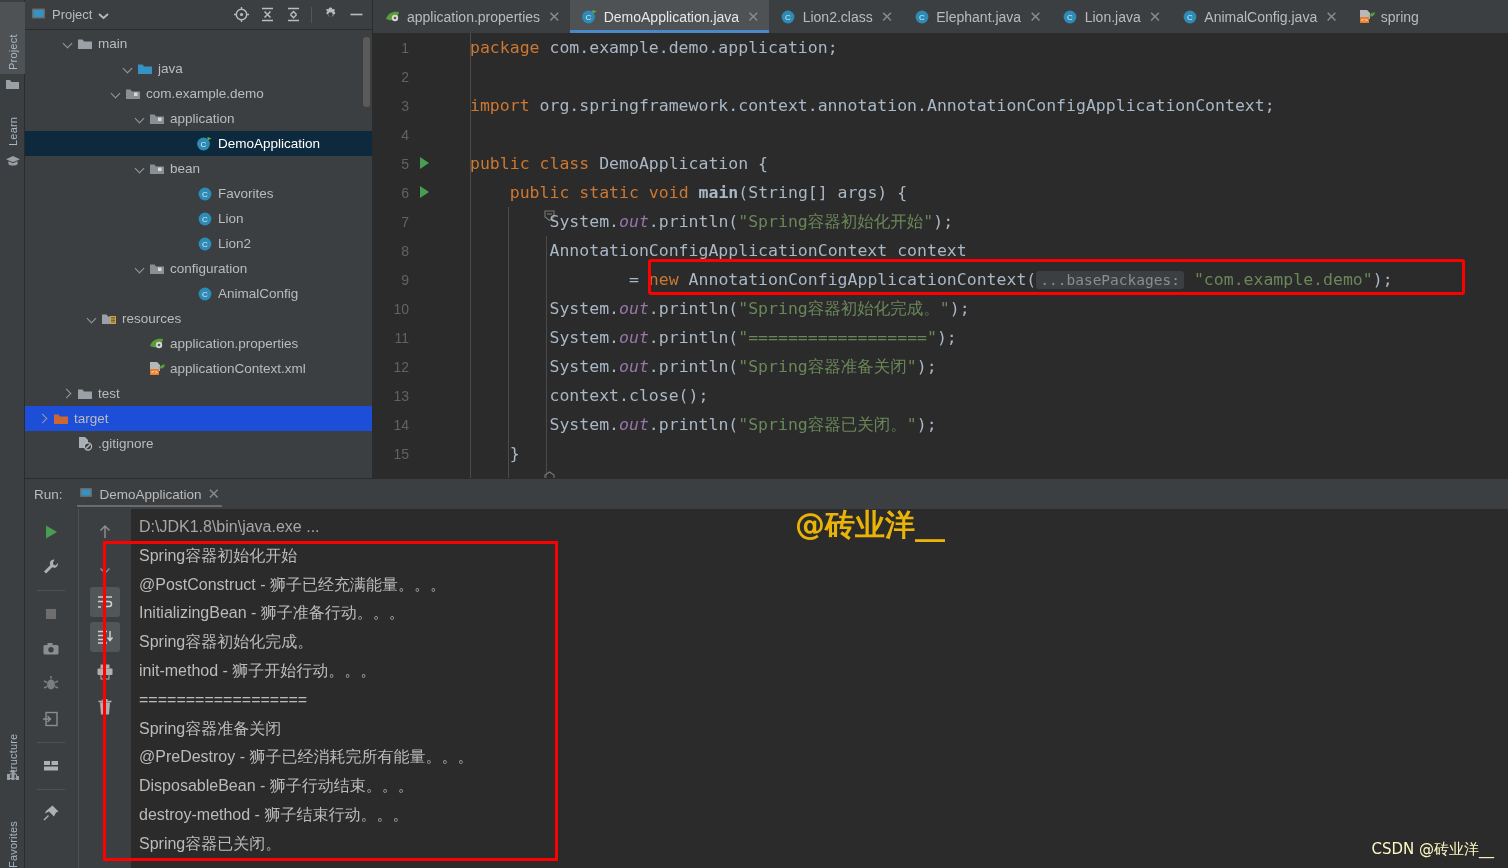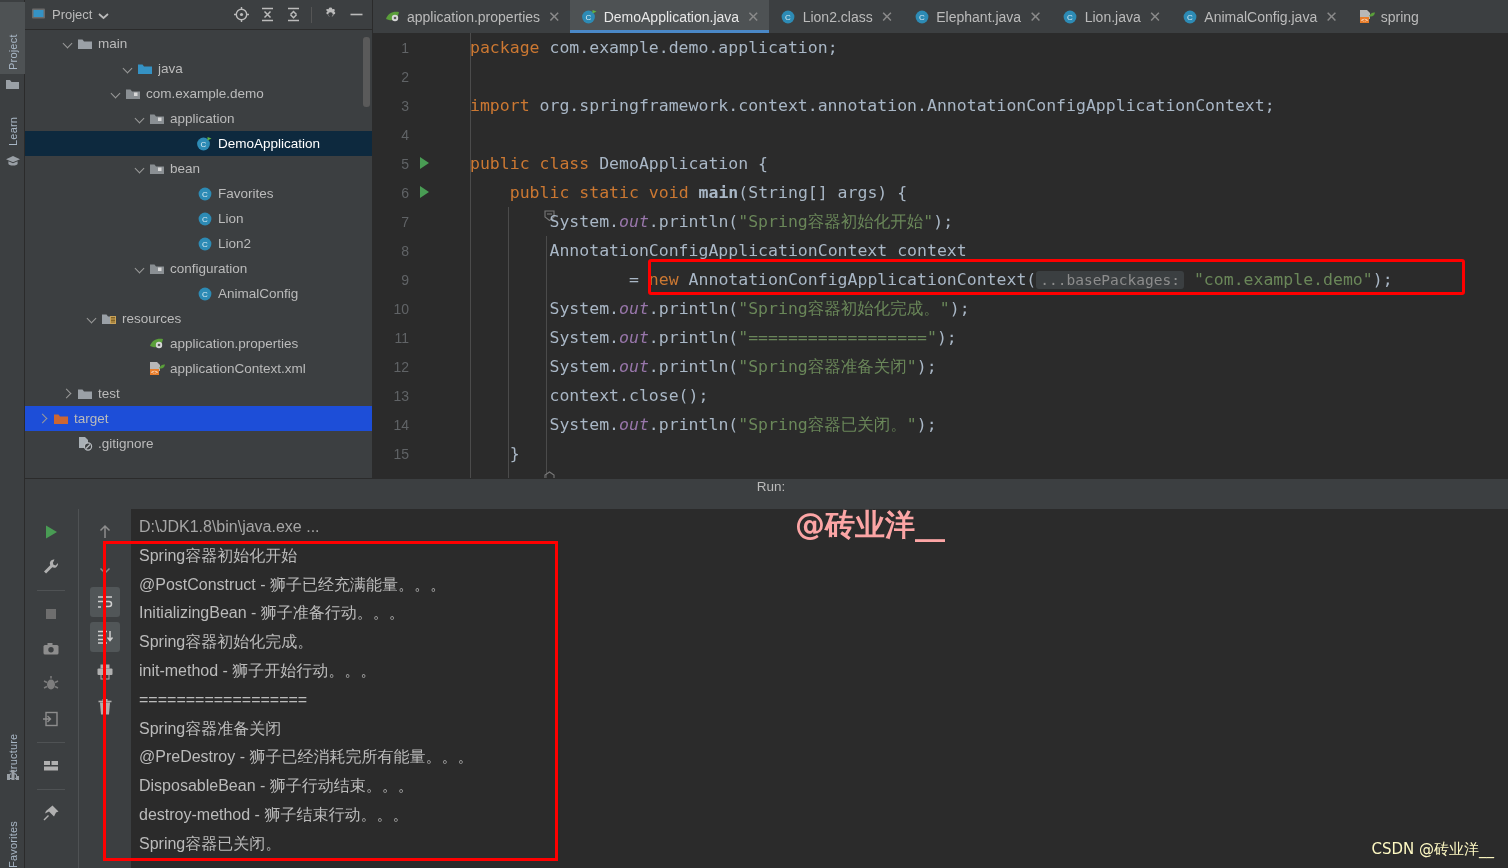--- a/index.html
+++ b/index.html
@@ -143,22 +143,22 @@
     position: absolute; border: 3px solid #ff0000; border-radius: 3px;
     pointer-events: none;
   }
 
   
   .run-panel {
     position: absolute; left: 25px; top: 478px; right: 0; bottom: 0;
     background: #3c3f41; border-top: 1px solid #2b2b2b;
   }
   .run-header {
-    height: 30px; display: flex; align-items: center; gap: 24px;
-    padding-left: 9px; color: #bbbbbb; font-size: 13.5px; flex-direction: column;
+    height: 30px; display: flex; align-items: center; gap: 8px;
+    padding-left: 9px; color: #bbbbbb; font-size: 13.5px;
   }
   .run-tab {
     display: flex; align-items: center; gap: 6px; padding: 0 8px;
     position: relative; height: 30px;
   }
   .run-tab::after {
     content: ''; position: absolute; left: 6px; right: 6px; bottom: 2px;
     height: 2px; background: #6b6b6b;
   }
   .run-toolbar1 {
@@ -187,21 +187,21 @@
   }
   .cline { height: 28.8px; line-height: 28.8px; white-space: pre; }
   .cline.path { color: #a6a6a6; }
 
   .redbox-console {
     position: absolute; border: 3px solid #ff0000; pointer-events: none;
   }
 
   .watermark {
     position: absolute; left: 795px; top: 505px;
-    color: #fca5a5; font-size: 30px; font-weight: bold;
+    color: #eab308; font-size: 30px; font-weight: bold;
     font-family: "DejaVu Sans", sans-serif;
   }
   .csdn {
     position: absolute; right: 14px; bottom: 9px;
     color: #fef9c3; font-size: 15px;
     font-family: "DejaVu Sans", sans-serif;
   }
 </style>
 </head>
 <body>

